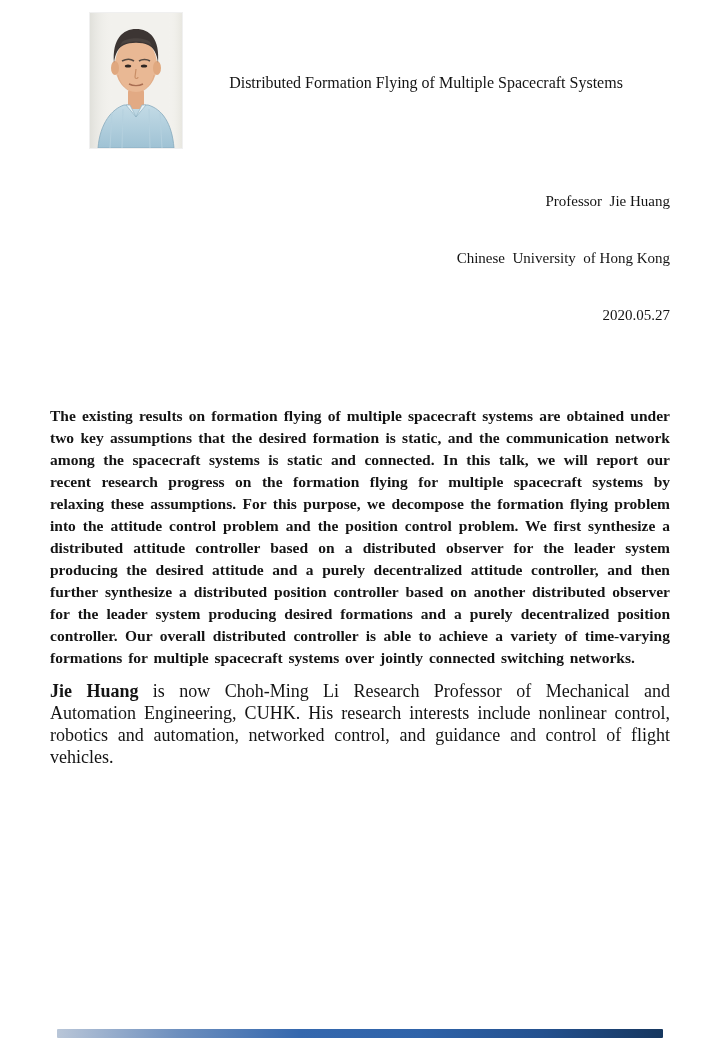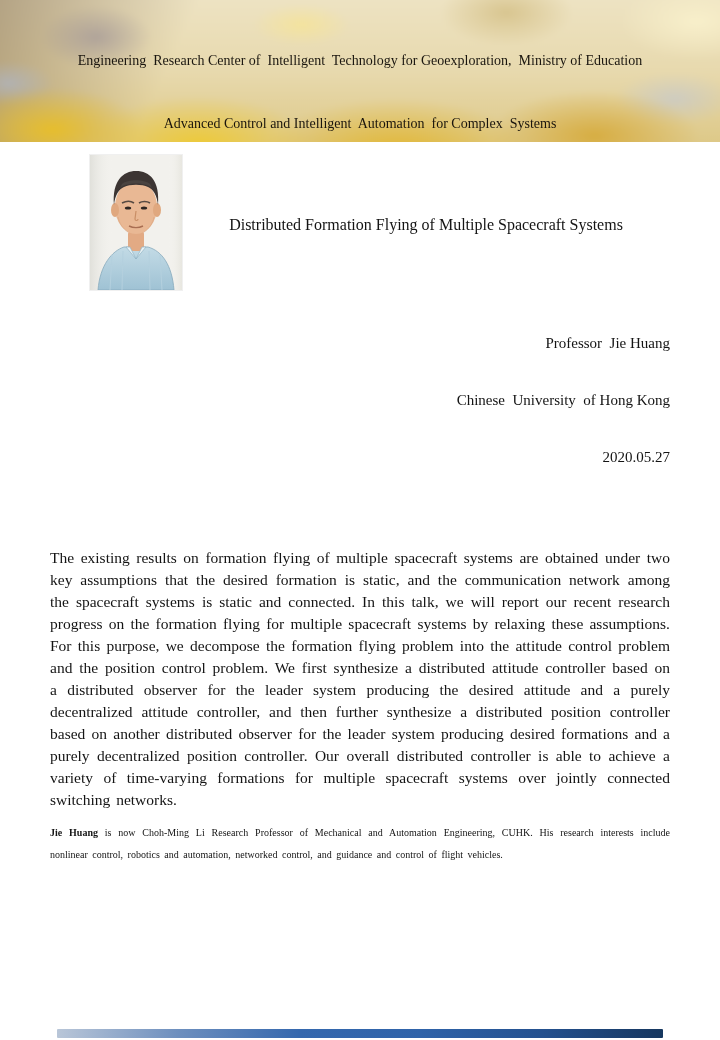--- a/index.html
+++ b/index.html
@@ -80,55 +80,45 @@
     text-align: right;
   }
 
   
   .abstract {
     margin: 42px 50px 0 50px;
     font-size: 15.5px;
     line-height: 22px;
     text-align: justify;
     word-spacing: 2px;
+    font-weight: bold;
   }
   .bio {
     margin: 11px 50px 0 50px;
-    font-size: 10px;
+    font-size: 18px;
     line-height: 22px;
     text-align: justify;
     word-spacing: 2px;
   }
   .bio b { font-weight: bold; }
 
   
   .footer-bar {
     position: absolute;
     left: 57px; bottom: 2px;
     width: 606px; height: 9px;
     background: linear-gradient(90deg, #b9c6d8 0%, #6d8fbe 8%, #3568ae 25%, #2f63a9 55%, #24518f 78%, #16375f 100%);
     border-radius: 1px;
   }
 </style>
 </head>
 <body>
 
 <div class="page">
 
-  <div class="banner">
-    <div class="banner-bg"></div>
-    <div class="banner-text">
-      <div>Engineering  Research Center of  Intelligent  Technology for Geoexploration,  Ministry of Education</div>
-      <div>Advanced Control and Intelligent  Automation  for Complex  Systems</div>
-      
-      
-      
-      
-    </div>
-  </div>
 
   <div class="speaker-row">
     <div class="portrait">
       <svg width="92" height="135" viewBox="0 0 92 135" aria-hidden="true">
         <rect x="0" y="0" width="92" height="135" fill="#f2f1ed"></rect>
         <rect x="0" y="0" width="92" height="135" fill="url(#bgshade)"></rect>
         <defs>
           <linearGradient id="bgshade" x1="0" y1="0" x2="1" y2="0">
             <stop offset="0" stop-color="#dcdcd6" stop-opacity="0.8"></stop>
             <stop offset="0.25" stop-color="#f4f3ef" stop-opacity="0"></stop>

